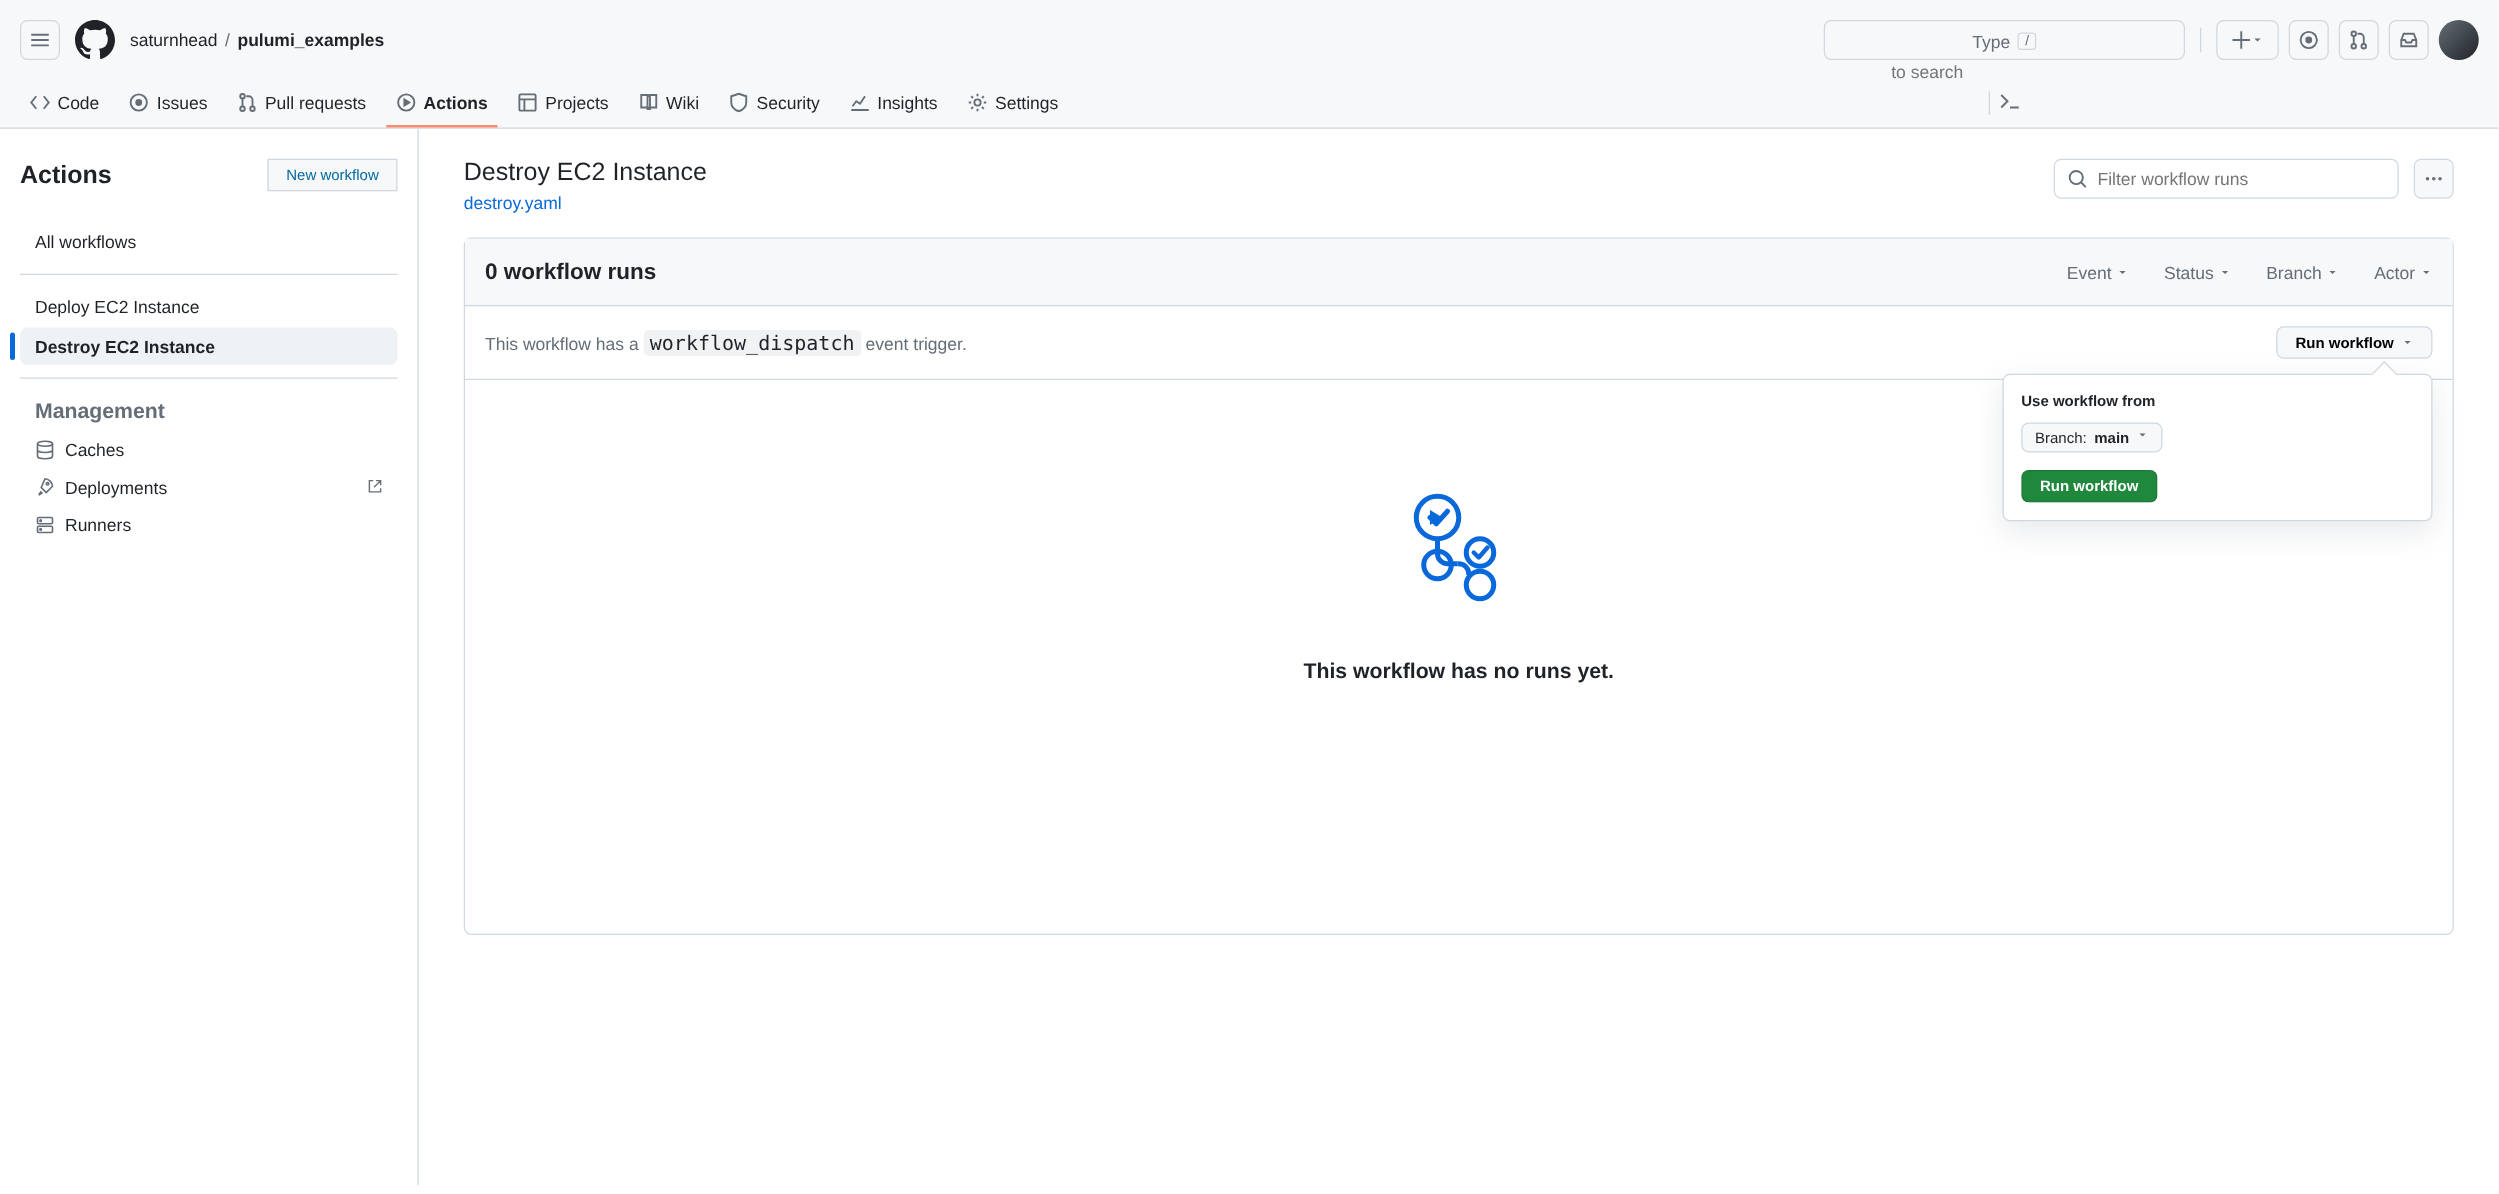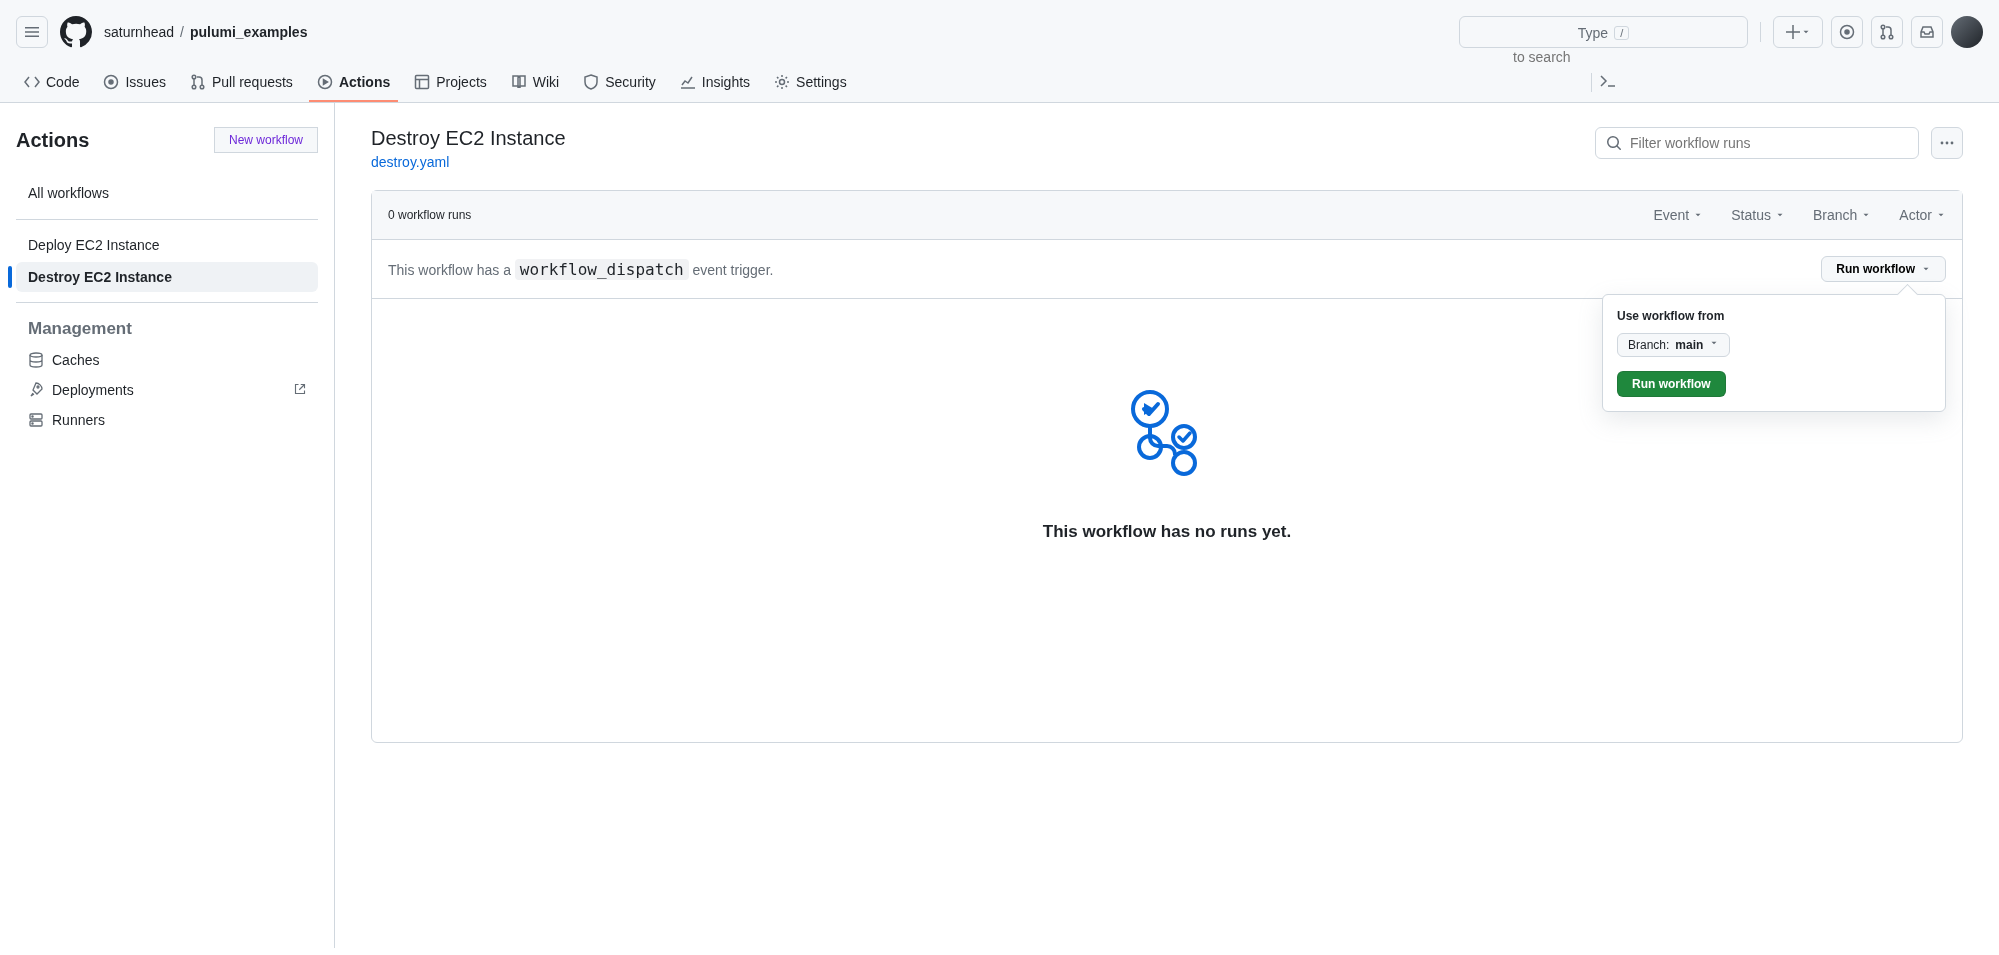--- a/index.html
+++ b/index.html
@@ -163,21 +163,21 @@
       font-size: 20px;
       font-weight: 600;
     }
     .btn-default {
       background: #f6f8fa;
       border: 1px solid #d0d7de;
       border-radius: 0;
       padding: 5px 14px;
       font-size: 12px;
       cursor: pointer;
-      color: #6d28d9;
+      color: #0369a1;
     }
     .sidebar-link {
       display: block;
       padding: 8px 12px;
       color: #1f2328;
       text-decoration: none;
       font-size: 14px;
       border-radius: 6px;
       cursor: pointer;
     }
@@ -254,21 +254,21 @@
       cursor: pointer;
     }
     .header-tools {
       display: flex;
       gap: 12px;
       align-items: center;
     }
     .filter-box {
       display: flex;
       align-items: center;
-      width: 324px;
+      width: 276px;
       height: 32px;
       border: 1px solid #d0d7de;
       border-radius: 6px;
       padding: 0 10px;
       gap: 8px;
     }
     .filter-box input {
       flex: 1;
       border: none;
       outline: none;
@@ -293,22 +293,22 @@
     }
     .runs-header {
       display: flex;
       align-items: center;
       justify-content: space-between;
       padding: 16px;
       background: #f6f8fa;
       border-bottom: 1px solid #d0d7de;
     }
     .runs-count {
-      font-weight: 400;
-      font-size: 12px;
+      font-weight: 700;
+      font-size: 18px;
     }
     .filters {
       display: flex;
       gap: 28px;
     }
     .filter-item {
       display: flex;
       align-items: center;
       gap: 4px;
       font-size: 14px;

